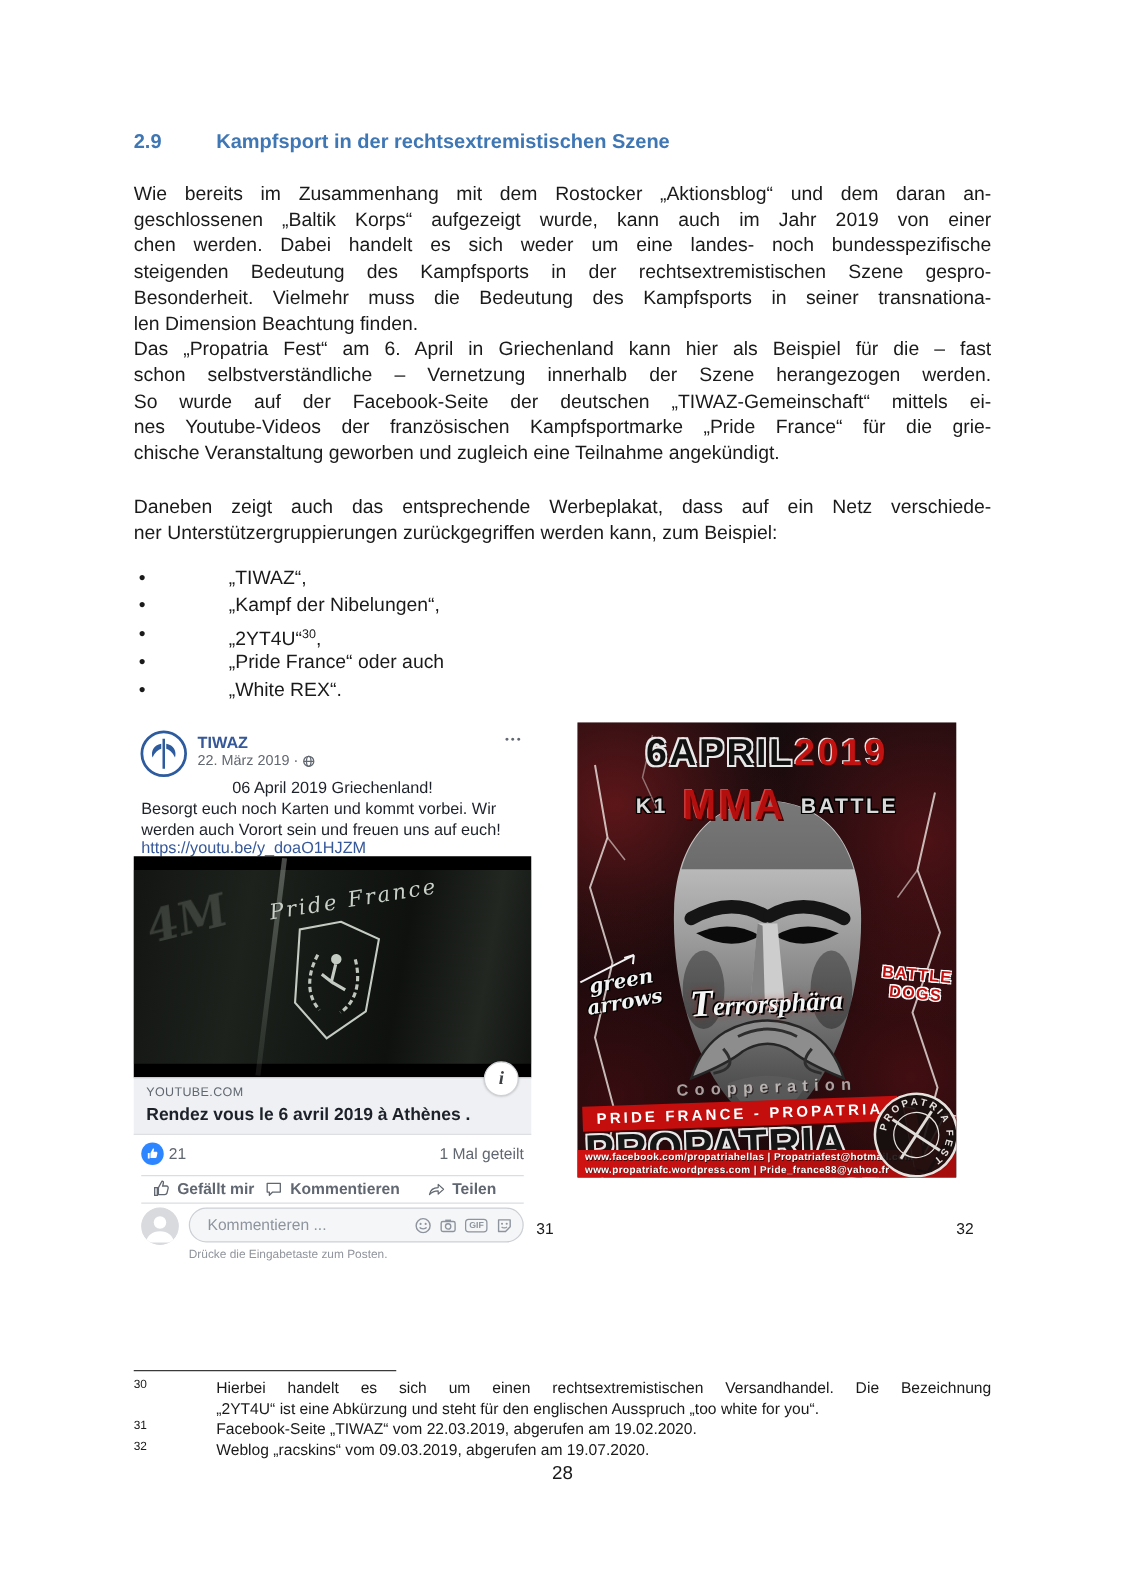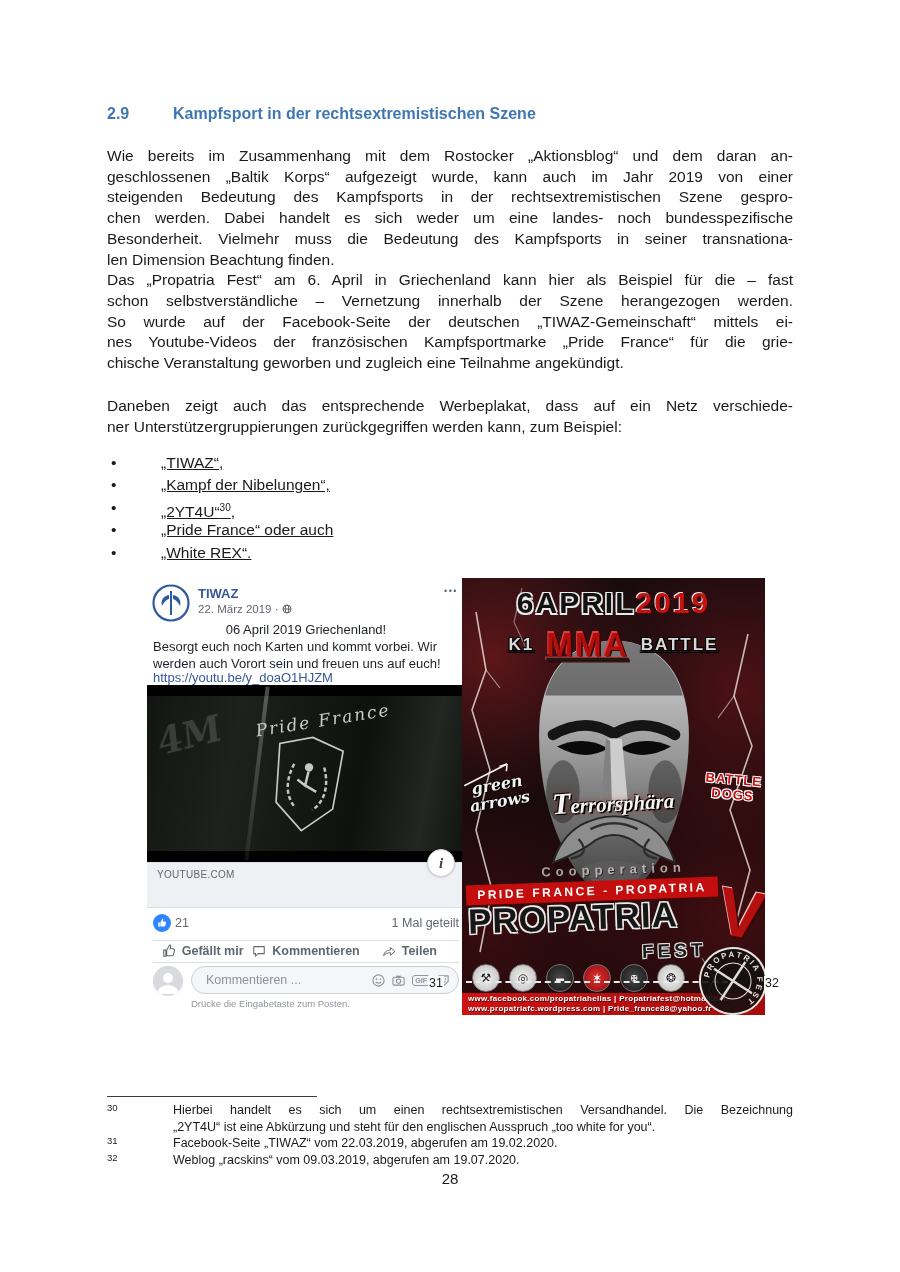--- a/index.html
+++ b/index.html
@@ -16,32 +16,32 @@
   .textblock{font-size:15.5px;line-height:20.7px;}
   .jl{text-align:justify;text-align-last:justify;}
   .ll{text-align:left;}
   .p12{top:146px;}
   .p3{top:396px;}
 
   
   .bullets{top:452px;font-size:15.5px;line-height:22.4px;}
   .bullet-row{position:relative;}
   .bullet-dot{position:absolute;left:4px;}
-  .bullet-text{position:absolute;left:54px;white-space:nowrap;text-decoration:underline;}
+  .bullet-text{position:absolute;left:76px;white-space:nowrap;}
   .bullet-row{height:22.4px;}
   sup{font-size:10px;}
 
   
   .figures{position:absolute;top:578px;left:107px;width:686px;height:427px;}
   .figref{position:absolute;font-size:12.5px;color:#1a1a1a;background:#fff;padding:0 1px;z-index:30;}
   .ref31{left:321px;top:398px;}
   .ref32{left:657px;top:398px;}
 
   
-  .fbcard{position:absolute;left:0;top:0;width:318px;height:422px;background:#fff;font-family:"Liberation Sans",sans-serif;margin-left:40px;}
+  .fbcard{position:absolute;left:0;top:0;width:318px;height:422px;background:#fff;font-family:"Liberation Sans",sans-serif;}
   .fb-header{position:absolute;top:6px;left:5px;right:5px;height:40px;}
   .fb-logo{position:absolute;left:0;top:0;width:38px;height:38px;}
   .fb-name{position:absolute;left:46px;top:2px;font-size:13px;font-weight:bold;color:#365899;}
   .fb-date{position:absolute;left:46px;top:19px;font-size:11.5px;color:#616770;display:flex;align-items:center;gap:3px;}
   .fb-menu{position:absolute;right:2px;top:2px;font-size:9px;letter-spacing:1.5px;color:#616770;cursor:pointer;}
   .fb-line1{position:absolute;top:44px;left:6px;right:6px;font-size:13px;color:#1d2129;text-align:center;}
   .fb-body{position:absolute;top:61px;left:6px;right:6px;font-size:13px;line-height:16.5px;color:#1d2129;}
   .fb-link{position:absolute;top:92px;left:6px;font-size:13px;color:#365899;text-decoration:none;}
   
   .fb-video{position:absolute;top:107px;left:0;width:318px;height:177px;background:#000;overflow:hidden;}
@@ -75,34 +75,34 @@
   .fb-pill{position:absolute;left:38px;right:0;top:0;height:28px;border:1px solid #ccd0d5;background:#f5f6f7;
      border-radius:15px;display:flex;align-items:center;padding:0 8px 0 12px;box-sizing:border-box;}
   .fb-input{flex:1;border:none;background:transparent;outline:none;font-size:12.5px;color:#1d2129;
      font-family:"Liberation Sans",sans-serif;min-width:0;}
   .fb-input::placeholder{color:#8d949e;}
   .fb-pill-icons{display:flex;align-items:center;gap:7px;color:#8d949e;}
   .fb-gif{font-size:7px;font-weight:bold;border:1px solid #8d949e;border-radius:3px;padding:1px 2px;}
   .fb-hint{position:absolute;top:420px;left:44px;font-size:9.5px;color:#90949c;}
 
   
-  .poster{position:absolute;left:355px;top:0;width:303px;height:437px;overflow:hidden;
+  .poster{position:absolute;left:355px;top:0;width:303px;height:364px;overflow:hidden;
      background:
       radial-gradient(circle at 10% 18%,rgba(141,30,34,.6),transparent 34%),
       radial-gradient(circle at 92% 26%,rgba(125,24,30,.55),transparent 38%),
       radial-gradient(circle at 88% 78%,rgba(116,20,26,.5),transparent 42%),
       radial-gradient(circle at 10% 82%,rgba(104,18,24,.45),transparent 40%),
       linear-gradient(#150b0d,#0d0708);}
   .p-light{position:absolute;inset:0;}
   .p-face{position:absolute;left:50%;top:52px;transform:translateX(-50%);}
   .p-top{position:absolute;top:8px;left:0;width:100%;text-align:center;font-weight:bold;
      font-size:30px;letter-spacing:2px;white-space:nowrap;}
   .p-date-black{color:#111;text-shadow:-1.5px -1.5px 0 #e9e9e9,1.5px -1.5px 0 #e9e9e9,-1.5px 1.5px 0 #e9e9e9,1.5px 1.5px 0 #e9e9e9;}
   .p-date-red{color:#c01312;text-shadow:-1px -1px 0 #efe7e7,1px 1px 0 #3d0404;}
-  .p-disc{position:absolute;top:48px;left:0;width:100%;display:flex;align-items:center;justify-content:center;gap:12px;text-decoration:underline;}
+  .p-disc{position:absolute;top:48px;left:0;width:100%;display:flex;align-items:center;justify-content:center;gap:12px;}
   .p-k1,.p-box{font-size:17px;font-weight:bold;letter-spacing:2px;color:#d9d9d9;
      text-shadow:1px 1px 0 #000,-1px -1px 0 #000,1px -1px 0 #000,-1px 1px 0 #000;}
   .p-mma{font-size:32px;font-weight:800;letter-spacing:2px;color:#b30f0f;transform:scaleY(1.05);
      text-shadow:1.5px 1.5px 0 #3c0404,-1px -1px 0 #e24040;}
   .p-ga{position:absolute;left:6px;top:198px;transform:rotate(-10deg);text-align:center;z-index:4;
      font-family:"DejaVu Serif",serif;font-style:italic;font-weight:bold;line-height:17px;
      font-size:16px;color:#f2f2f2;text-shadow:1px 1px 0 #000,-1px -1px 0 #000;}
   .p-ga svg{position:absolute;left:-4px;top:-14px;}
   .p-ts{position:absolute;left:76px;top:206px;width:150px;text-align:center;transform:rotate(-3deg);z-index:4;
      font-family:"Liberation Serif",serif;font-weight:bold;font-style:italic;font-size:21px;color:#f4f4f4;
@@ -153,22 +153,22 @@
 <div class="page">
 
   <div class="content heading" style="position:absolute;">
     <span class="h-num">2.9</span>
     <span class="h-title">Kampfsport in der rechtsextremistischen Szene</span>
   </div>
 
   <div class="content textblock p12" style="position:absolute;">
     <div class="jl">Wie bereits im Zusammenhang mit dem Rostocker „Aktionsblog“ und dem daran an-</div>
     <div class="jl">geschlossenen „Baltik Korps“ aufgezeigt wurde, kann auch im Jahr 2019 von einer</div>
+    <div class="jl">chen werden. Dabei handelt es sich weder um eine landes- noch bundesspezifische</div>
     <div class="jl">steigenden Bedeutung des Kampfsports in der rechtsextremistischen Szene gespro-</div>
-    <div class="jl">chen werden. Dabei handelt es sich weder um eine landes- noch bundesspezifische</div>
     <div class="jl">Besonderheit. Vielmehr muss die Bedeutung des Kampfsports in seiner transnationa-</div>
     <div class="ll">len Dimension Beachtung finden.</div>
     <div class="jl">Das „Propatria Fest“ am 6. April in Griechenland kann hier als Beispiel für die – fast</div>
     <div class="jl">schon selbstverständliche – Vernetzung innerhalb der Szene herangezogen werden.</div>
     <div class="jl">So wurde auf der Facebook-Seite der deutschen „TIWAZ-Gemeinschaft“ mittels ei-</div>
     <div class="jl">nes Youtube-Videos der französischen Kampfsportmarke „Pride France“ für die grie-</div>
     <div class="ll">chische Veranstaltung geworben und zugleich eine Teilnahme angekündigt.</div>
   </div>
 
   <div class="content textblock p3" style="position:absolute;">
@@ -237,20 +237,21 @@
             <circle cx="50" cy="42" r="5" fill="#c4cbc2"></circle>
             <path d="M50 47 L48 64 L38 58 M48 64 L62 70" stroke="#c4cbc2" stroke-width="3" fill="none"></path>
           </svg>
         </div>
       </div>
 
       <div class="fb-info">i</div>
 
       <div class="fb-linkbar">
         <div class="fb-domain">YOUTUBE.COM</div>
+        <div class="fb-title">Rendez vous le 6 avril 2019 à Athènes .</div>
       </div>
 
       <div class="fb-stats">
         <span class="fb-likechip">
           <span class="fb-likeicon">
             <svg width="10" height="10" viewBox="0 0 16 16">
                 <path d="M2 7 h2.4 v7 H2 Z M5.4 13.4 h5.6 c1.3 0 2.2-.8 2.4-2 l.9-4 c.2-1-.5-1.9-1.5-1.9 H9.3 l.7-3 C10.3 1.2 8.7.6 8.2 1.8 L5.4 7 Z" fill="#ffffff"></path>
               </svg>
           </span>
           <span>21</span>

